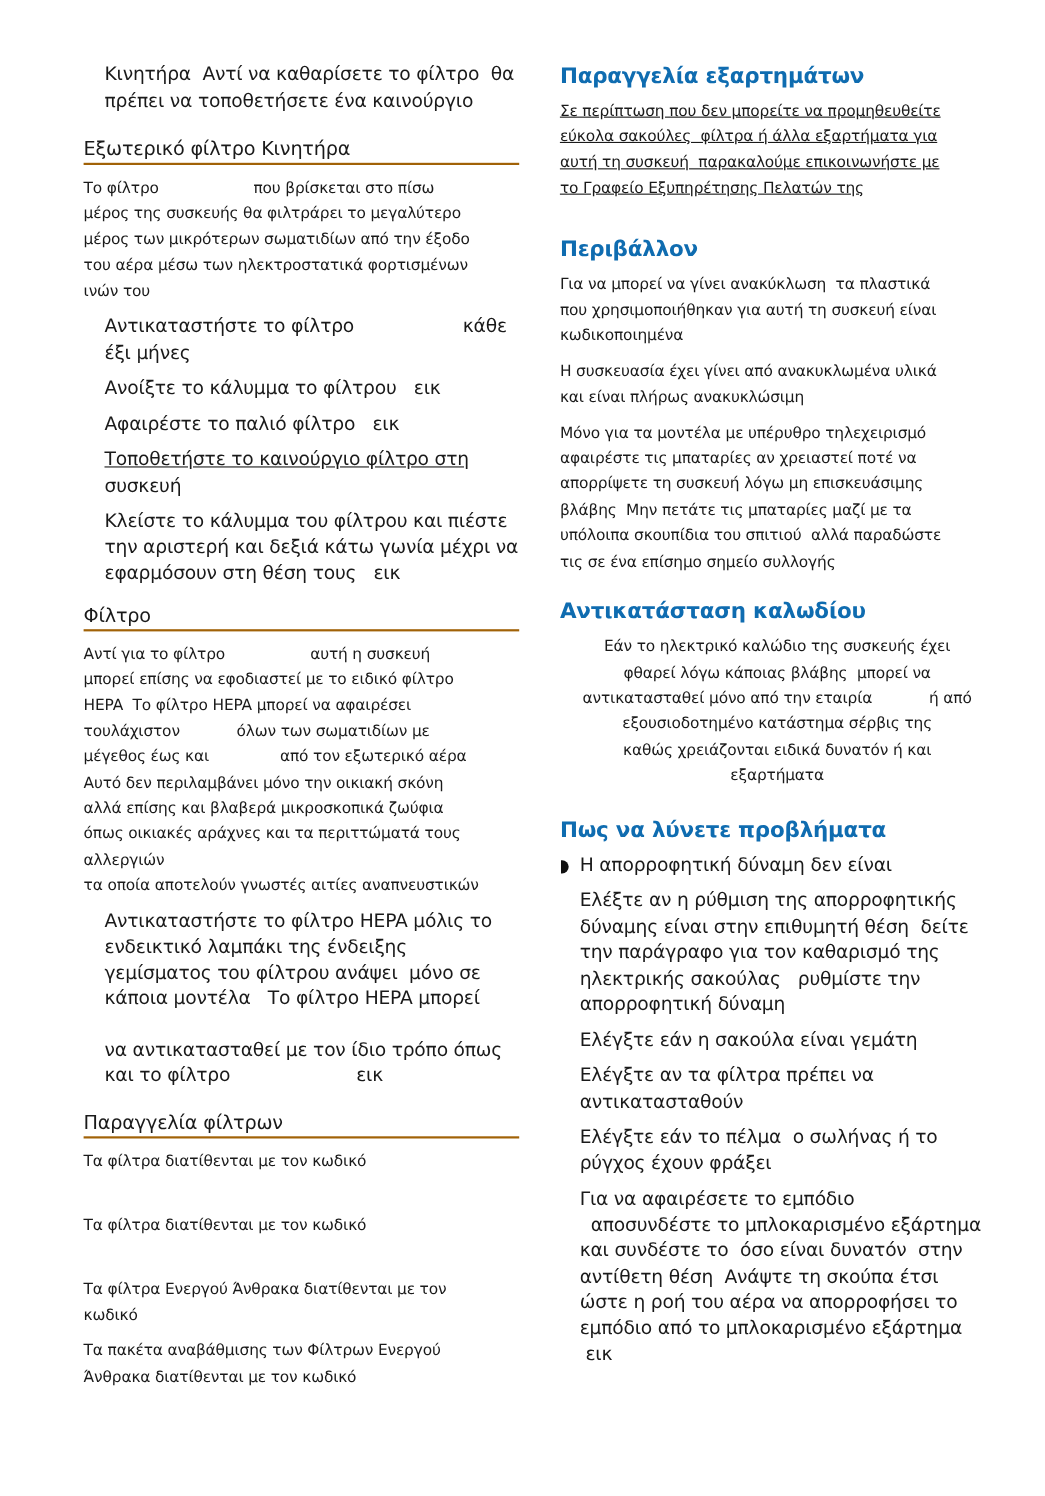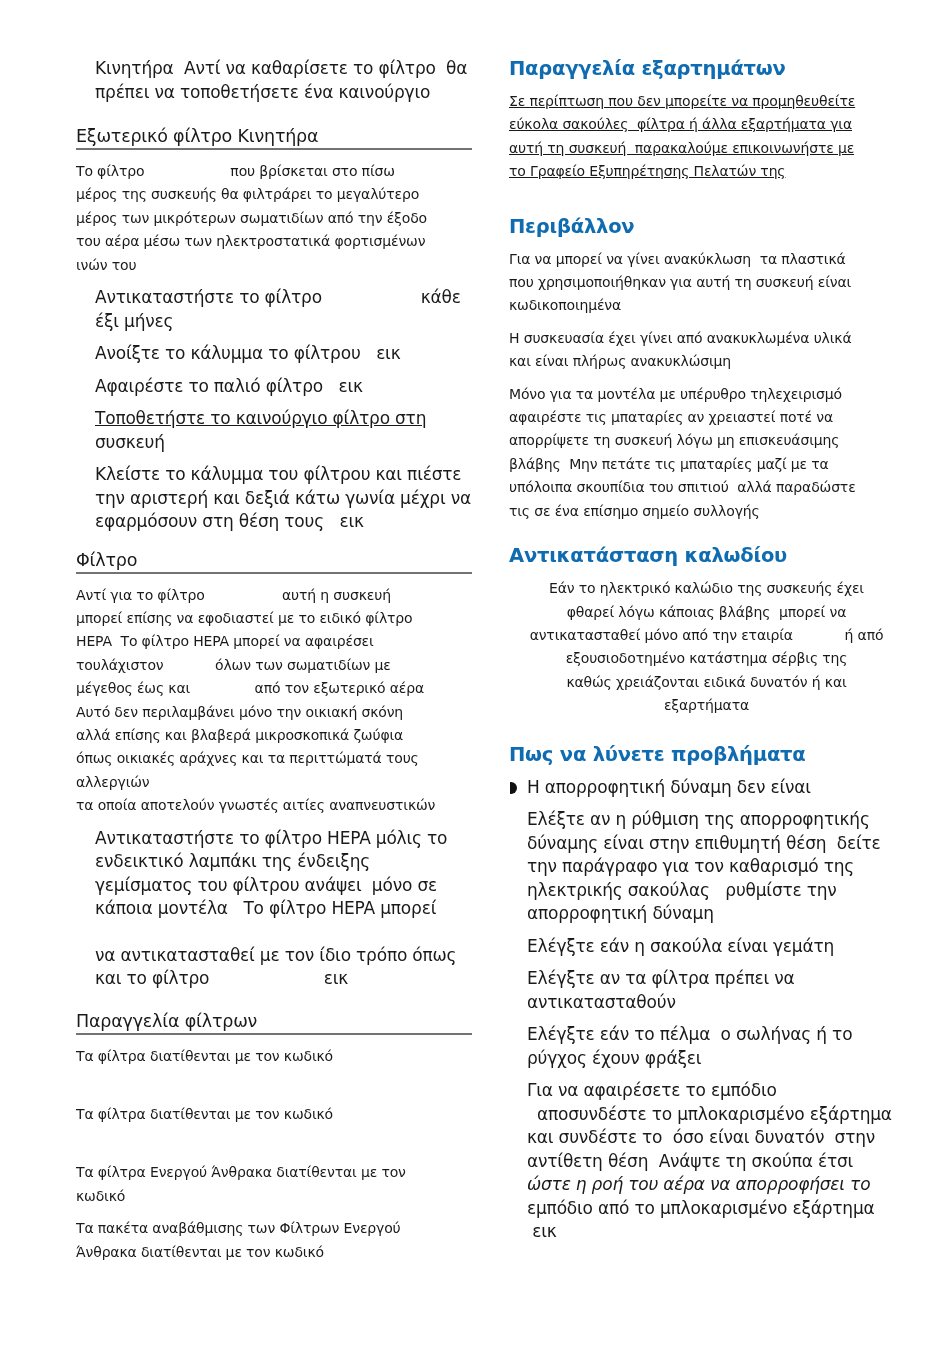--- a/index.html
+++ b/index.html
@@ -7,21 +7,21 @@
     width: 950px; height: 1360px; position: relative; overflow: hidden;
     font-family: "DejaVu Sans", sans-serif; color: #1a1a1a;
   }
   .col { position: absolute; top: 0; }
   .left { left: 76px; width: 396px; }
   .right { left: 509px; width: 395px; }
 
   .step { font-size: 17px; line-height: 23.5px; margin: 0 0 9px 19px; letter-spacing: -0.2px; }
   .para { font-size: 14px; line-height: 23.4px; margin: 0 0 9px 0; letter-spacing: -0.15px; }
   .uhead {
-    font-size: 17.5px; line-height: 24px; border-bottom: 2px solid #737373;
+    font-size: 17.5px; line-height: 24px; border-bottom: 2px solid #a16207;
     padding-bottom: 0; margin: 0 0 10px 0; letter-spacing: -0.2px;
   }
   .bhead {
     font-size: 19.5px; font-weight: bold; color: #0f6cb0; line-height: 26px;
     margin: 0 0 8px 0; letter-spacing: -0.2px;
   }
   .bullet-row { position: relative; font-size: 17px; line-height: 23.5px; padding-left: 18px; margin: 0 0 9px 0; letter-spacing: -0.2px; }
   .bullet-icon {
     position: absolute; left: 1px; top: 6px; width: 7px; height: 12px;
     background: #111; border-radius: 0 7px 7px 0;
@@ -161,17 +161,17 @@
     </div>
   <div class="sub">
       <div style="white-space: pre;">Ελέγξτε εάν το πέλμα  ο σωλήνας ή το</div>
       <div style="white-space: pre;">ρύγχος έχουν φράξει</div>
     </div>
   <div class="sub">
       <div style="white-space: pre;">Για να αφαιρέσετε το εμπόδιο</div>
       <div style="white-space: pre; margin-left: 10px;">αποσυνδέστε το μπλοκαρισμένο εξάρτημα</div>
       <div style="white-space: pre;">και συνδέστε το  όσο είναι δυνατόν  στην</div>
       <div style="white-space: pre;">αντίθετη θέση  Ανάψτε τη σκούπα έτσι</div>
-      <div style="white-space: pre; font-style: italic;">ώστε η ροή του αέρα να απορροφήσει το</div>
+      <div style="white-space: pre;">ώστε η ροή του αέρα να απορροφήσει το</div>
       <div style="white-space: pre;">εμπόδιο από το μπλοκαρισμένο εξάρτημα</div>
       <div style="white-space: pre;"> εικ</div>
     </div>
 </div>
 
 </body></html>

